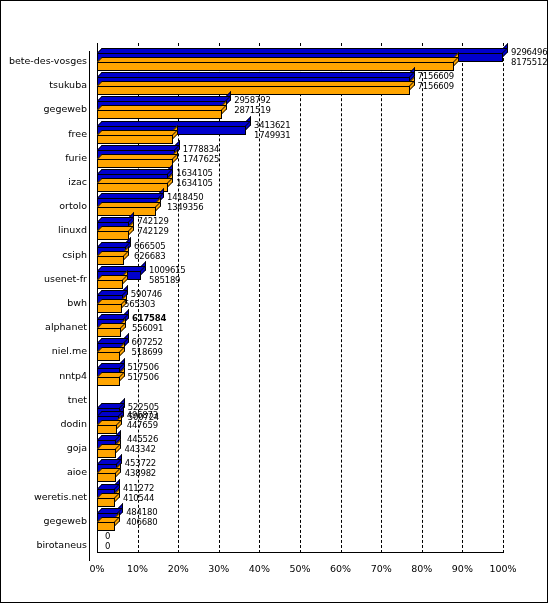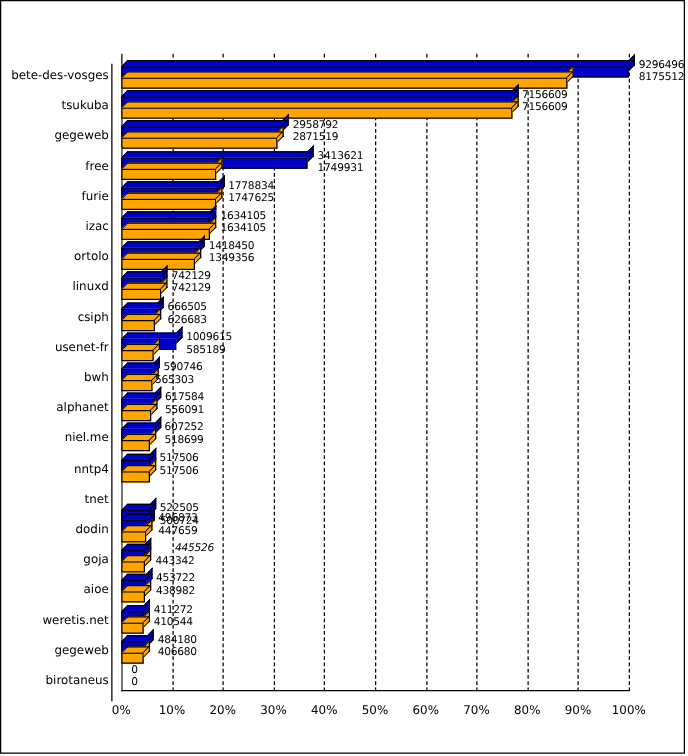--- a/index.html
+++ b/index.html
@@ -326,21 +326,21 @@
           <div class="bar accepted" style="left: 0px; top: 8px; width: 26.9714px;">
             <div class="face"></div>
             <div class="cap"></div>
             <div class="top" style="width: 26.9714px;"></div>
           </div>
           <div class="bar rejected" style="left: 0px; top: 17px; width: 24.2858px;">
             <div class="face"></div>
             <div class="cap"></div>
             <div class="top" style="width: 24.2858px;"></div>
           </div>
-          <div class="val" style="left: 34.9714px; top: 2px;">617584</div>
+          <div class="val" style="left: 34.9714px; top: 2px; font-weight: bold;">617584</div>
           <div class="val" style="left: 34.9714px; top: 12px;">556091</div>
         </div>
         <div class="row" style="top: 292.4px; width: 406px;">
           <div class="bar accepted" style="left: 0px; top: 8px; width: 26.5201px;">
             <div class="face"></div>
             <div class="cap"></div>
             <div class="top" style="width: 26.5201px;"></div>
           </div>
           <div class="bar rejected" style="left: 0px; top: 17px; width: 22.6528px;">
             <div class="face"></div>
@@ -396,21 +396,21 @@
           <div class="bar accepted" style="left: 0px; top: 8px; width: 19.4572px;">
             <div class="face"></div>
             <div class="cap"></div>
             <div class="top" style="width: 19.4572px;"></div>
           </div>
           <div class="bar rejected" style="left: 0px; top: 17px; width: 19.3618px;">
             <div class="face"></div>
             <div class="cap"></div>
             <div class="top" style="width: 19.3618px;"></div>
           </div>
-          <div class="val" style="left: 43px; top: 2px; font-style: italic;">445526</div>
+          <div class="val" style="left: 30px; top: 2px;">445526</div>
           <div class="val" style="left: 27.4572px; top: 12px;">443342</div>
         </div>
         <div class="row" style="top: 413.4px; width: 406px;">
           <div class="bar accepted" style="left: 0px; top: 8px; width: 19.8151px;">
             <div class="face"></div>
             <div class="cap"></div>
             <div class="top" style="width: 19.8151px;"></div>
           </div>
           <div class="bar rejected" style="left: 0px; top: 17px; width: 19.1714px;">
             <div class="face"></div>

